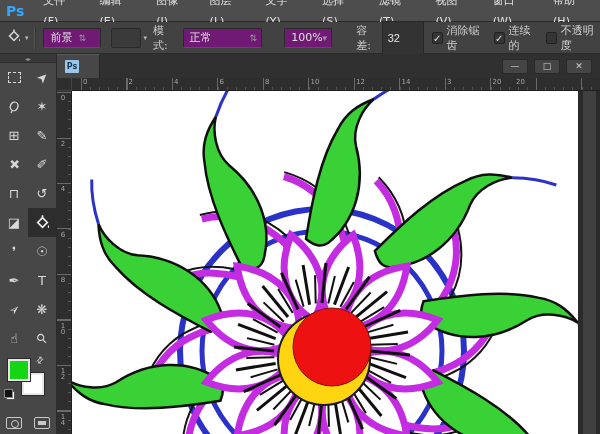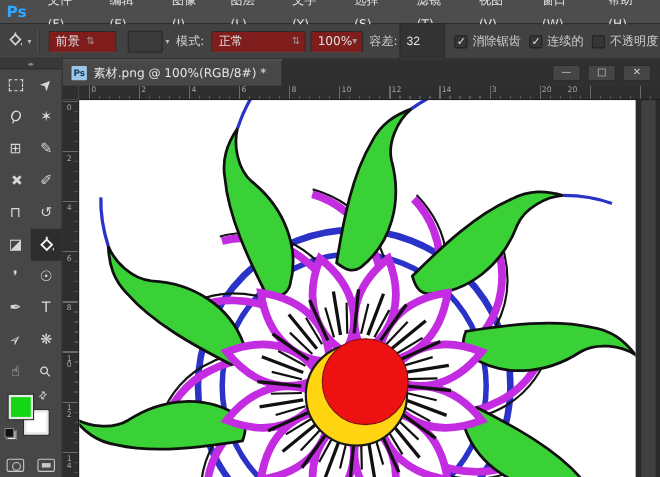--- a/index.html
+++ b/index.html
@@ -14,21 +14,21 @@
   .ps-logo { color:#31a8ff; font-weight:bold; font-size:14px; padding:0 8px 0 6px; }
   .menu-item { color:#e2e2e2; font-size:11px; padding:0 11px; line-height:21px; cursor:default; }
 
   
   .optionsbar { position:absolute; left:0; top:22px; width:600px; height:32px;
     background:#424242; border-bottom:1px solid #2b2b2b;
     display:flex; align-items:center; font-size:11px; color:#cfcfcf; }
   .opt-sep { width:1px; height:22px; background:#555; margin:0 5px; box-shadow:1px 0 0 #333; }
   .tool-preset { display:flex; align-items:center; padding-left:6px; }
   .mini-arrow { font-size:7px; color:#bbb; margin-left:3px; }
-  .dropbox { background:#7f1d1d; border:1px solid #2a2a2a; border-bottom-color:#555;
+  .dropbox { background:#701a75; border:1px solid #2a2a2a; border-bottom-color:#555;
     height:20px; display:flex; align-items:center; padding:0 4px 0 6px;
     color:#e0e0e0; border-radius:2px; margin:0 4px; }
   .stepper { color:#9a9a9a; font-size:9px; margin-left:6px; }
   .patternbox { width:32px; height:20px; background:#3a3a3a; border:1px solid #2a2a2a;
     border-radius:2px; margin-left:6px; }
   .opt-label { margin:0 2px 0 6px; }
   .inputbox { background:#333; border:1px solid #272727; border-bottom-color:#5a5a5a;
     width:42px; height:19px; color:#e6e6e6; font-size:11px; padding:16px 5px; border-radius:2px; }
   .checkgroup { display:flex; align-items:center; margin-left:8px; }
   .checkbox { width:12px; height:12px; background:#353535; border:1px solid #222;
@@ -139,21 +139,21 @@
     <span>前景</span>
     <span class="stepper">⇅</span>
   </div>
   <div class="patternbox"></div>
   <span class="mini-arrow">▾</span>
   <span class="opt-label">模式:</span>
   <div class="dropbox" style="width:86px;">
     <span>正常</span>
     <span class="stepper" style="margin-left:auto;">⇅</span>
   </div>
-  <div class="dropbox" style="width:48px;margin:0 0;">
+  <div class="dropbox" style="width:48px;margin:0 18px;">
     <span>100%</span>
     <span class="stepper" style="margin-left:auto;">▾</span>
   </div>
   <span class="opt-label">容差:</span>
   <input class="inputbox" value="32" style="">
   <div id="opt-checks" style="display:flex;">
       <div class="checkgroup">
         <div class="checkbox">✓</div>
         <span>消除锯齿</span>
       </div>
@@ -246,21 +246,20 @@
   </div>
   <div class="bottom-icons">
     <div class="qmask"></div>
     <div class="smode"></div>
   </div>
 </div>
 
 <div class="tabbar">
   <div class="doc-tab">
     <span class="tab-ps-icon">Ps</span>
-    <span>素材.png @ 100%(RGB/8#) *</span>
   </div>
   <div class="win-controls" id="win-controls">
       <div class="win-btn">—</div>
       <div class="win-btn">□</div>
       <div class="win-btn">✕</div>
     </div>
 </div>
 
 <div class="ruler-corner"></div>
 <div class="hruler" id="hruler">

